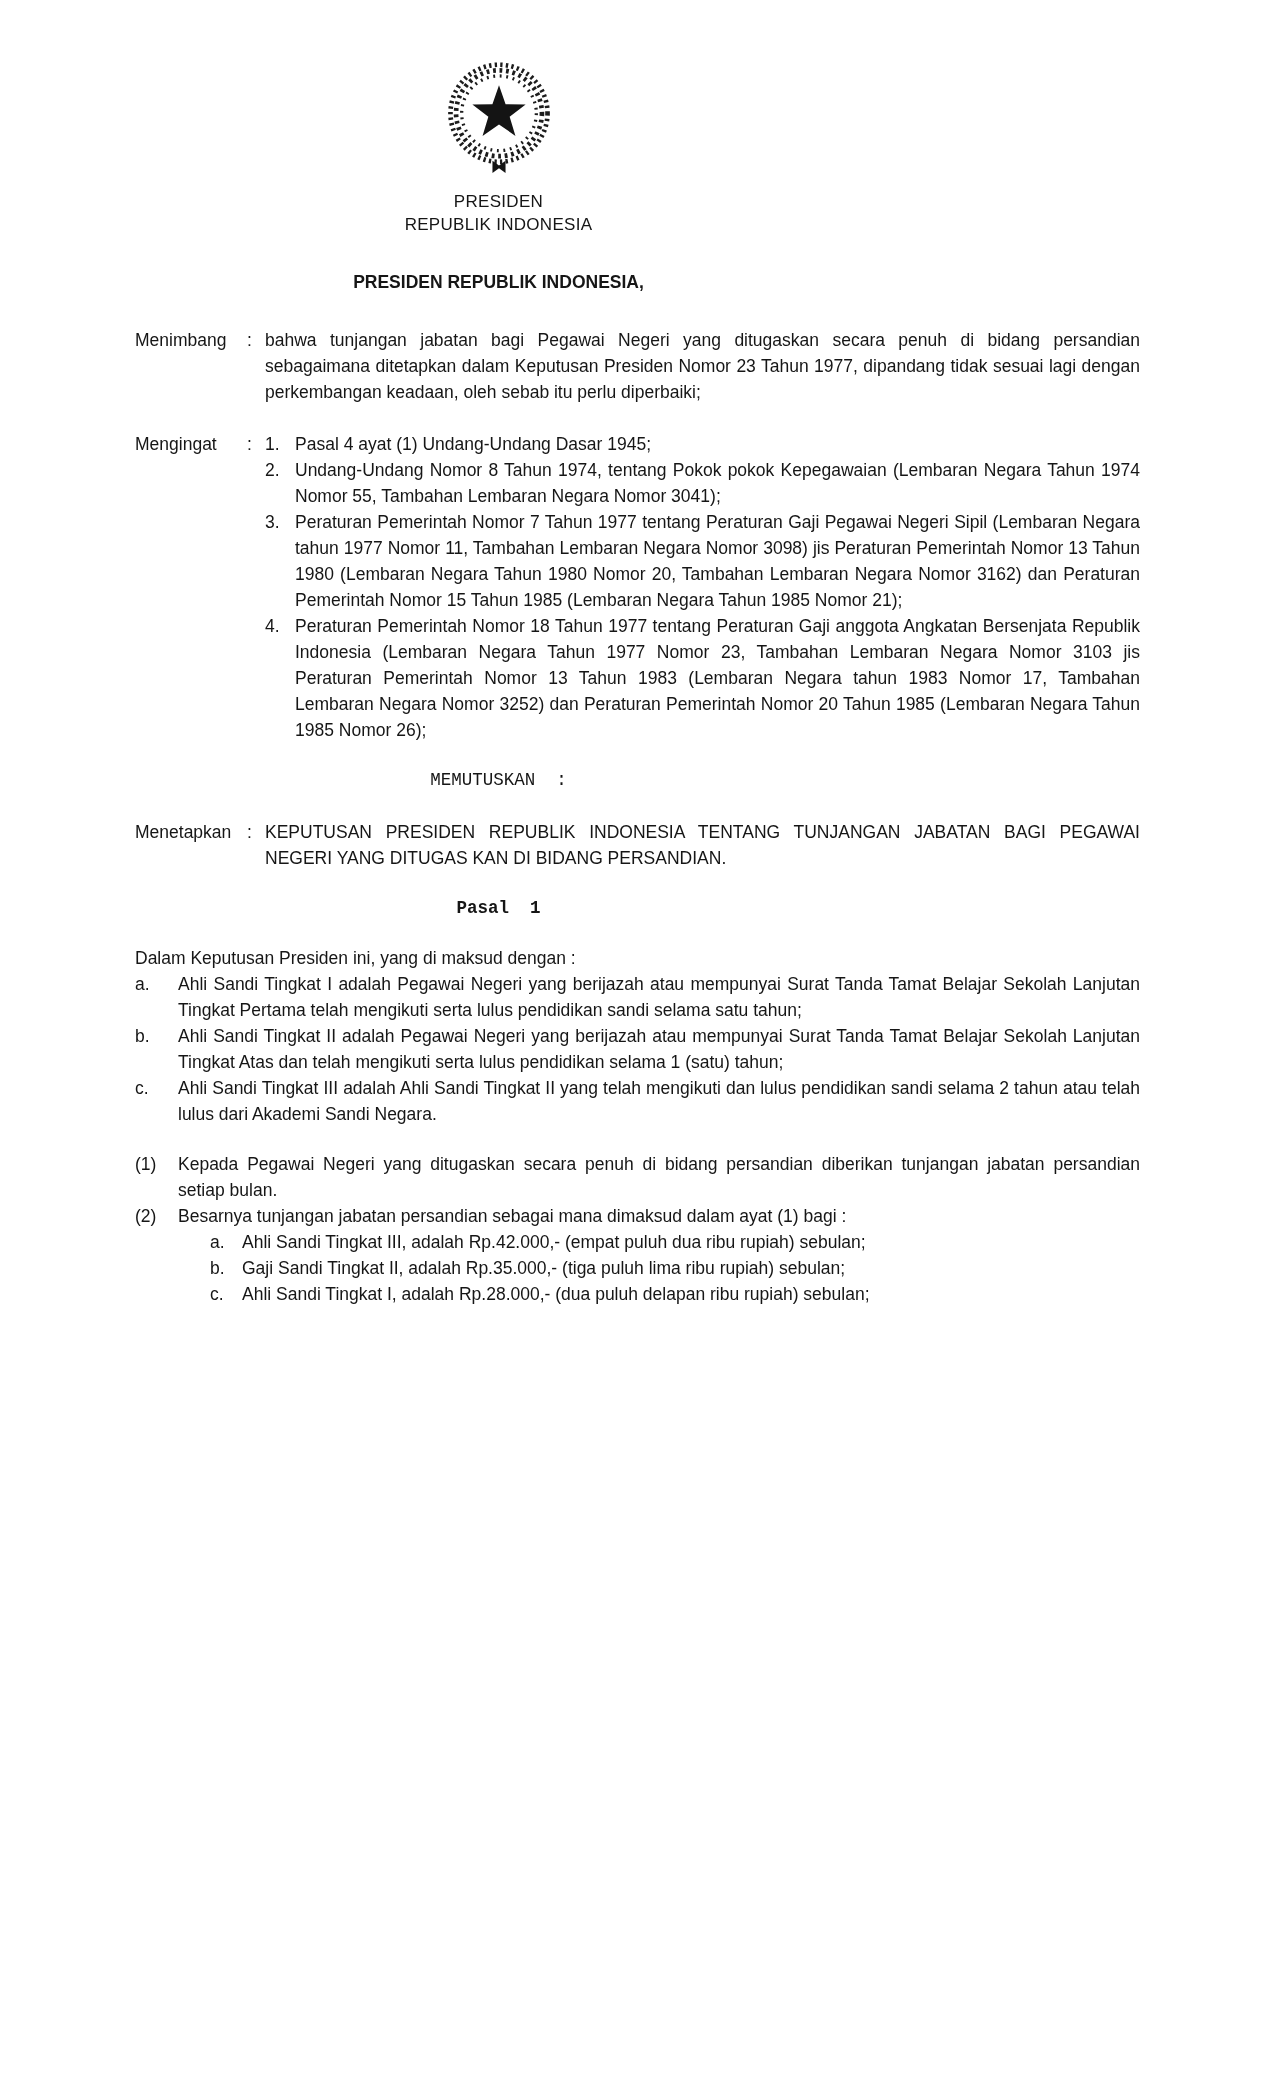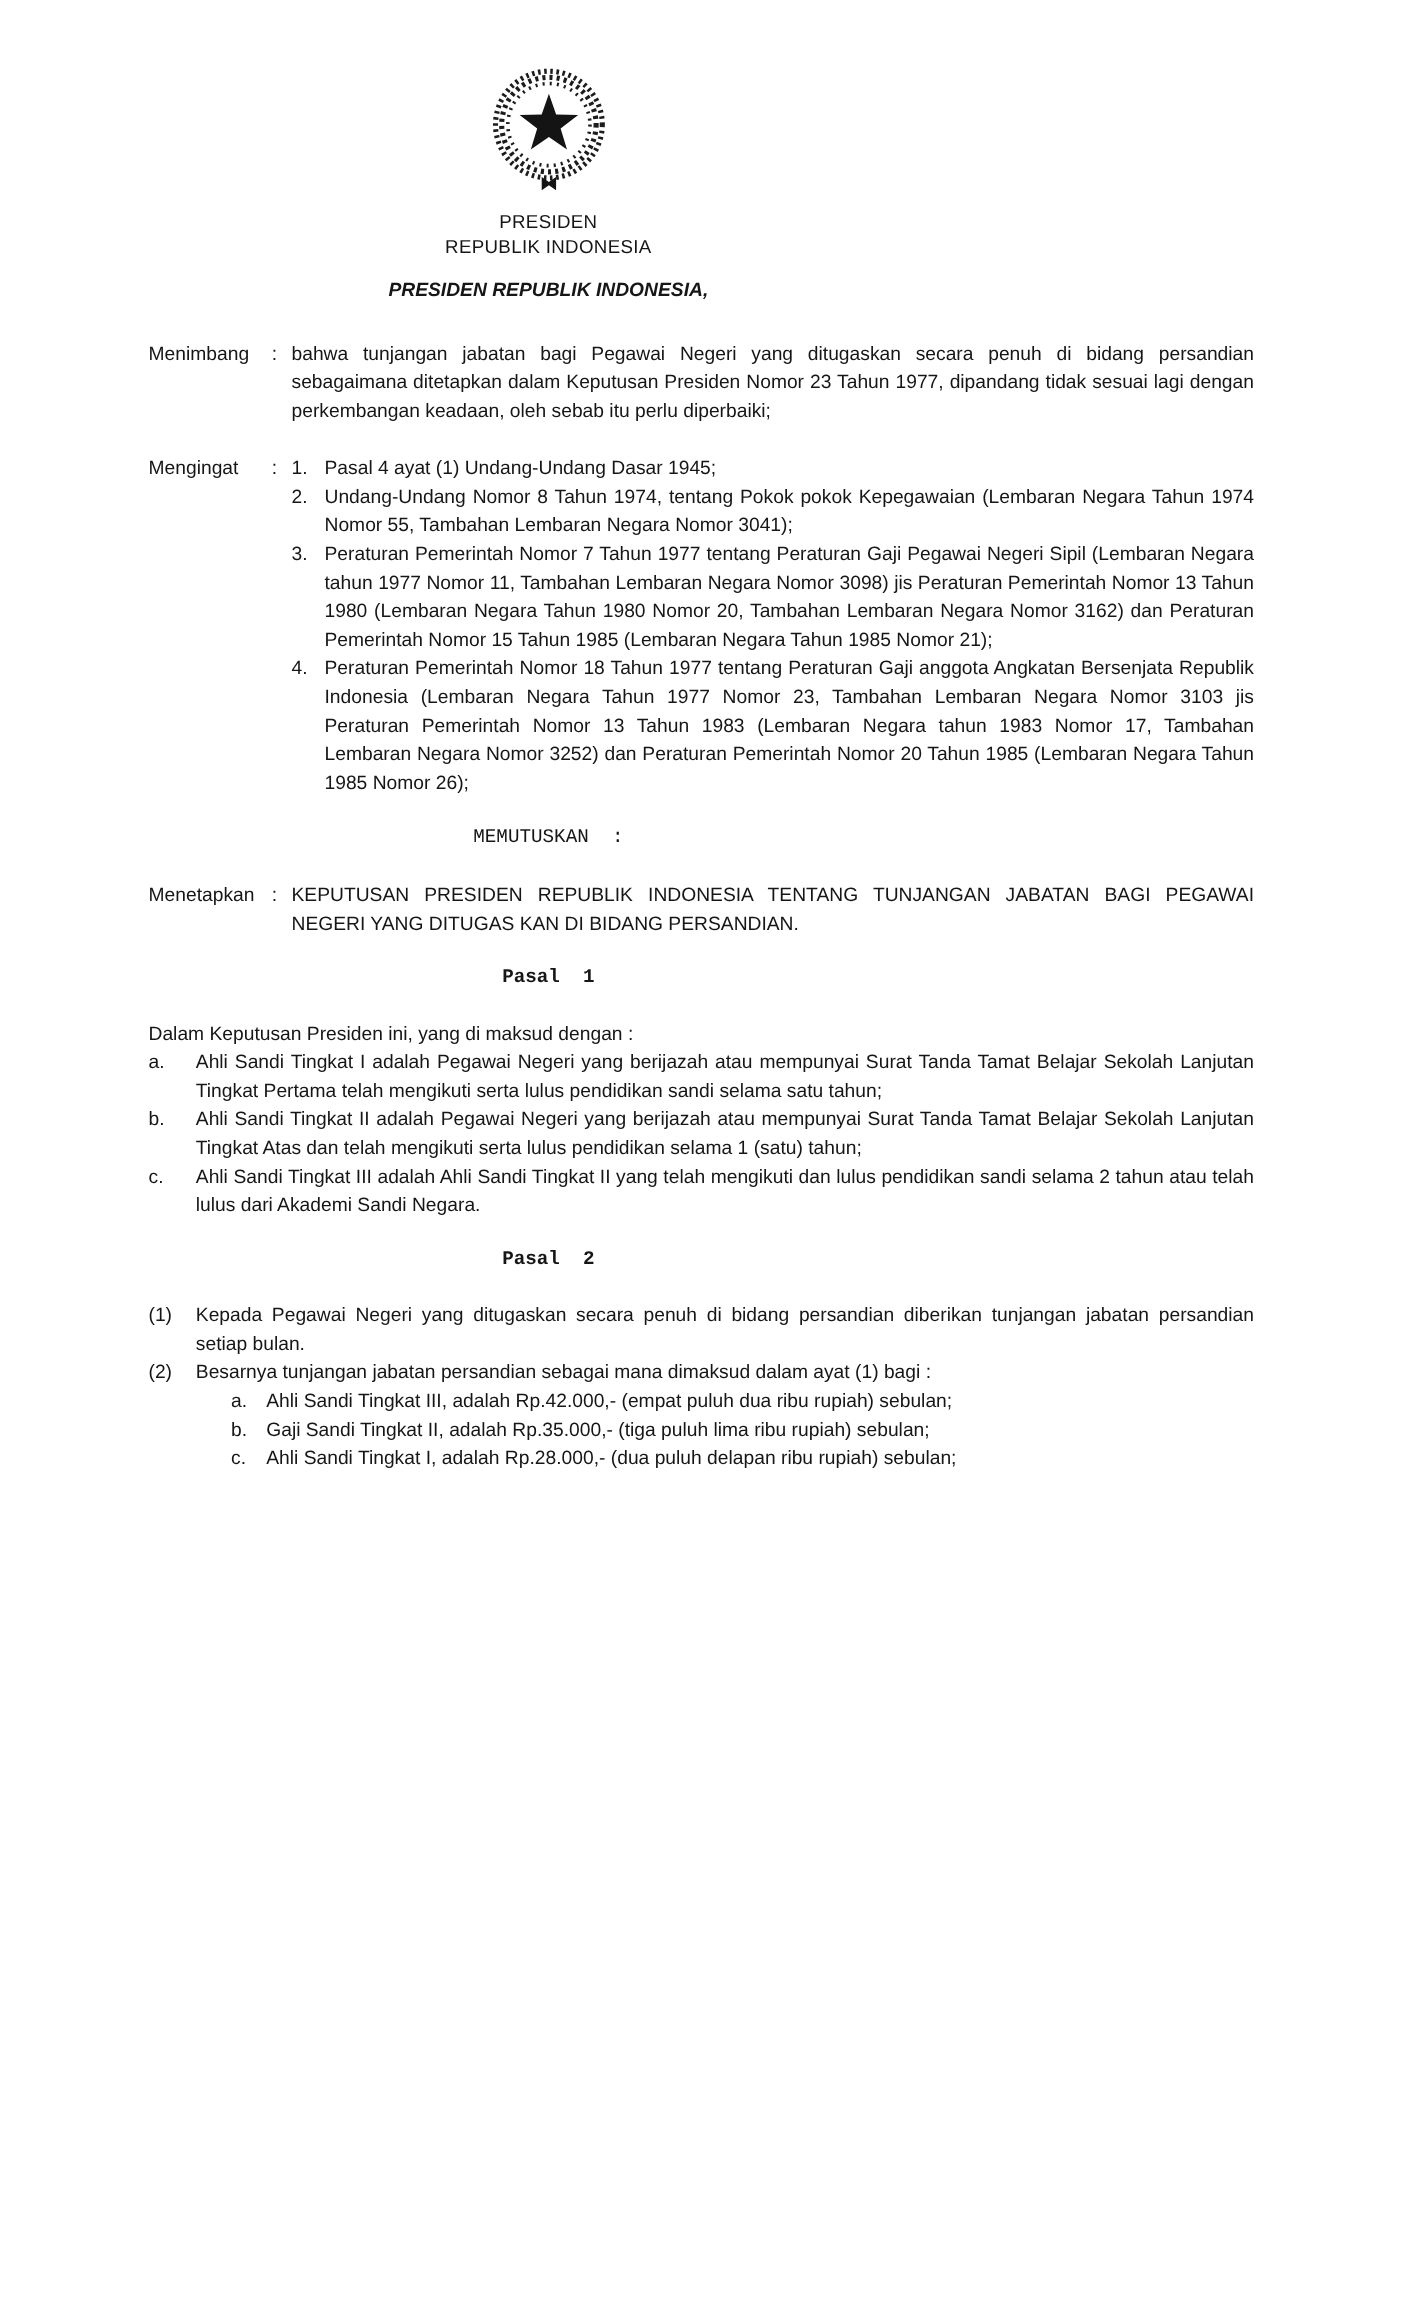--- a/index.html
+++ b/index.html
@@ -18,21 +18,21 @@
   
   .center-col { width: 727px; text-align: center; }
 
   .emblem-wrap { display: flex; flex-direction: column; align-items: center; }
   .emblem { display: block; }
 
   .org-line { font-size: 17px; line-height: 23px; letter-spacing: 0.3px; }
   .org-block { margin-top: 8px; }
 
   .title-block { margin-top: 22px; font-weight: bold; line-height: 25px; }
-  .issuer { margin-top: 14px; font-weight: bold; font-style: italic; }
+  .issuer { margin-top: 33px; font-weight: bold; }
 
   .clause { display: grid; grid-template-columns: 112px 18px 1fr; align-items: start; }
   .clabel { white-space: nowrap; }
   .just { text-align: justify; }
 
   .menimbang { margin-top: 32px; }
   .mengingat { margin-top: 26px; }
   .menetapkan { margin-top: 26px; }
 
   .nitem { display: grid; grid-template-columns: 30px 1fr; align-items: start; }
@@ -119,21 +119,20 @@
     <div class="ltr-item">
       <div>b.</div>
       <div class="just">Ahli Sandi Tingkat II adalah Pegawai Negeri yang berijazah atau mempunyai Surat Tanda Tamat Belajar Sekolah Lanjutan Tingkat Atas dan telah mengikuti serta lulus pendidikan selama 1 (satu) tahun;</div>
     </div>
     <div class="ltr-item">
       <div>c.</div>
       <div class="just">Ahli Sandi Tingkat III adalah Ahli Sandi Tingkat II yang telah mengikuti dan lulus pendidikan sandi selama 2 tahun atau telah lulus dari Akademi Sandi Negara.</div>
     </div>
   </div>
 
-  <div class="center-col heading bold">Pasal  2</div>
   <div class="pasal2-list">
     <div class="ltr-item">
       <div>(1)</div>
       <div class="just">Kepada Pegawai Negeri yang ditugaskan secara penuh di bidang persandian diberikan tunjangan jabatan persandian setiap bulan.</div>
     </div>
     <div class="ltr-item">
       <div>(2)</div>
       <div class="just">Besarnya tunjangan jabatan persandian sebagai mana dimaksud dalam ayat (1) bagi :</div>
     </div>
     <div class="sub-list">

